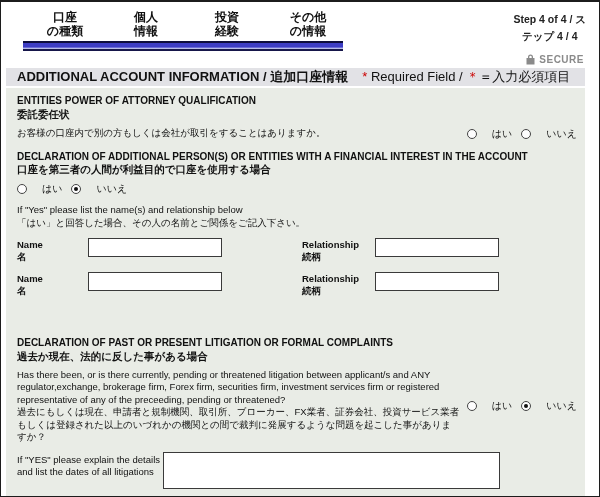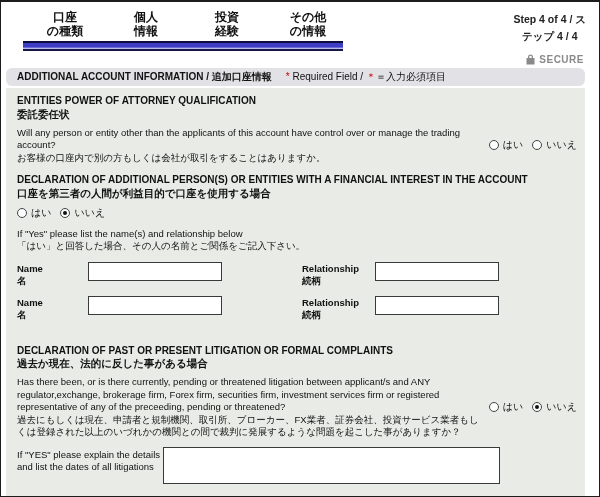--- a/index.html
+++ b/index.html
@@ -29,45 +29,45 @@
     font-size:10.5px; font-weight:bold; line-height:17px; white-space:pre-line; color:#222;
   }
   .secure {
     position:absolute; top:52px; right:15px; display:flex; align-items:center; gap:4px;
     color:#8a8a8a; font-size:10px; font-weight:bold; letter-spacing:0.5px;
   }
   
   .panel { position:absolute; left:5px; top:66px; width:579px; height:428px; display:flex; flex-direction:column; }
   .titlebar {
     height:18px; flex:0 0 18px; background:#e2e2e6; display:flex; align-items:center;
-    font-size:10px; padding-left:11px; white-space:nowrap;border-radius:6px;
+    font-size:13px; padding-left:11px; white-space:nowrap;
   }
   .titlebar .title { font-weight:bold; }
   .required { margin-left:14px; }
   .star { color:#cc0000; }
   .panel-body { flex:1; background:#e9ece6; margin-top:2px; padding:4px 6px 6px 11px; overflow:hidden; }
   
   .sec-title-en { font-size:10px; font-weight:bold; line-height:12.5px; }
   .sec-title-ja { font-size:10.5px; font-weight:bold; line-height:13px; }
   .qrow { display:flex; align-items:center; }
   .qtext { flex:1; font-size:9.5px; line-height:12.5px; padding-right:6px; }
   .radios { display:flex; align-items:center; gap:9px; white-space:nowrap; font-size:10px; flex:0 0 auto; padding-right:2px; }
-  .radio { display:inline-flex; align-items:center; gap:4px; }
+  .radio { display:inline-flex; align-items:center; gap:15px; }
   .rdot { width:10px; height:10px; border:1px solid #444; border-radius:50%; background:#fdfdfd; position:relative; flex:0 0 10px; }
   .rdot.checked::after { content:""; position:absolute; left:2px; top:2px; width:4px; height:4px; border-radius:50%; background:#111; }
   .note { font-size:9.5px; line-height:12.5px; }
   .field-row { display:flex; align-items:flex-start; margin-top:9px; }
   .flabel { width:71px; font-size:9.5px; line-height:12px; white-space:pre-line; padding-top:1px;font-weight:bold; }
   .flabel.rel { width:73px; margin-left:80px; }
   .tbox { height:19px; border:1px solid #3a3a3a; background:#fff; width:134px; font:10px "Liberation Sans",sans-serif; padding:0 3px; }
   .tbox.rel { width:124px; }
   .lit-row { display:flex; align-items:flex-start; margin-top:8px; }
   .lit-label { width:146px; font-size:9.5px; line-height:12px; padding-top:2px; }
   .lit-box { width:337px; height:37px; border:1px solid #3a3a3a; background:#fff; resize:none; font:10px "Liberation Sans",sans-serif; padding:2px 3px; }
-  .mt3{margin-top:3px;} .mt6{margin-top:6px;} .mt8{margin-top:8px;} .mt10{margin-top:10px;} .mt24{margin-top:24px;}
+  .mt3{margin-top:3px;} .mt6{margin-top:6px;} .mt8{margin-top:8px;} .mt10{margin-top:10px;} .mt24{margin-top:40px;}
 </style>
 </head>
 <body>
 
 <div class="frame">
 
   <div class="step-label" style="left:23px">口座
 の種類</div>
   <div class="step-label" style="left:104px">個人
 情報</div>
@@ -98,21 +98,20 @@
       <span class="required"><span class="star">*</span><span> Required Field / </span><span class="star">＊</span><span>＝入力必須項目</span></span>
     </div>
 
     <div class="panel-body">
 
       <div class="sec-title-en mt3">ENTITIES POWER OF ATTORNEY QUALIFICATION</div>
       <div class="sec-title-ja">委託委任状</div>
 
       <div class="qrow mt6">
         <div class="qtext">
-          <div>Will any person or entity other than the applicants of this account have control over or manage the trading account?</div>
           <div>お客様の口座内で別の方もしくは会社が取引をすることはありますか。</div>
         </div>
         <div class="radios">
           <span class="radio">
             <span class="rdot"></span>
             <span>はい</span>
           </span>
           <span class="radio">
             <span class="rdot"></span>
             <span>いいえ</span>

